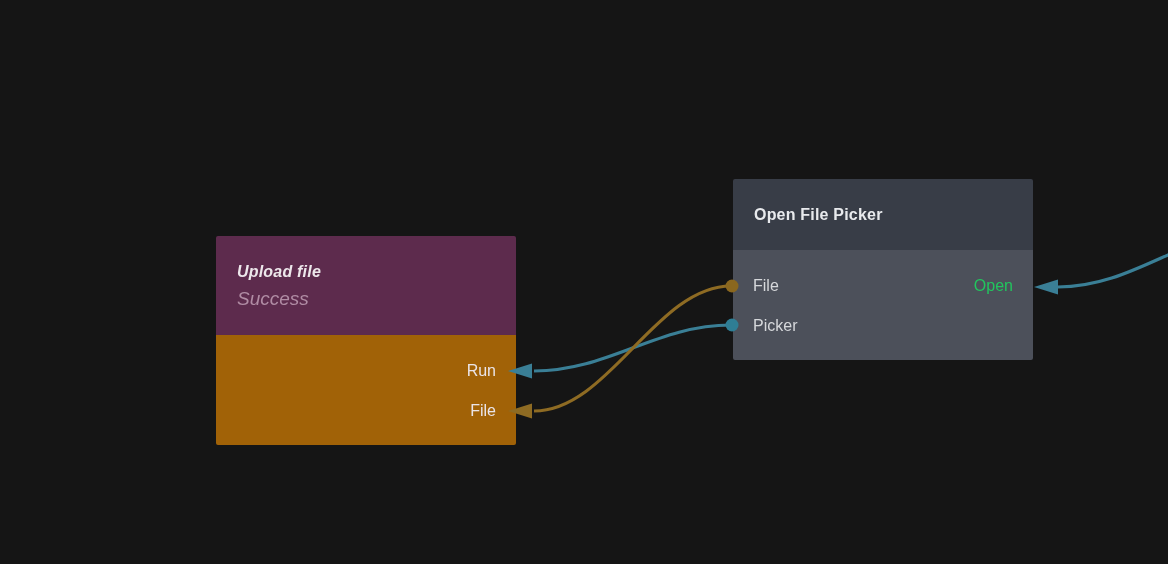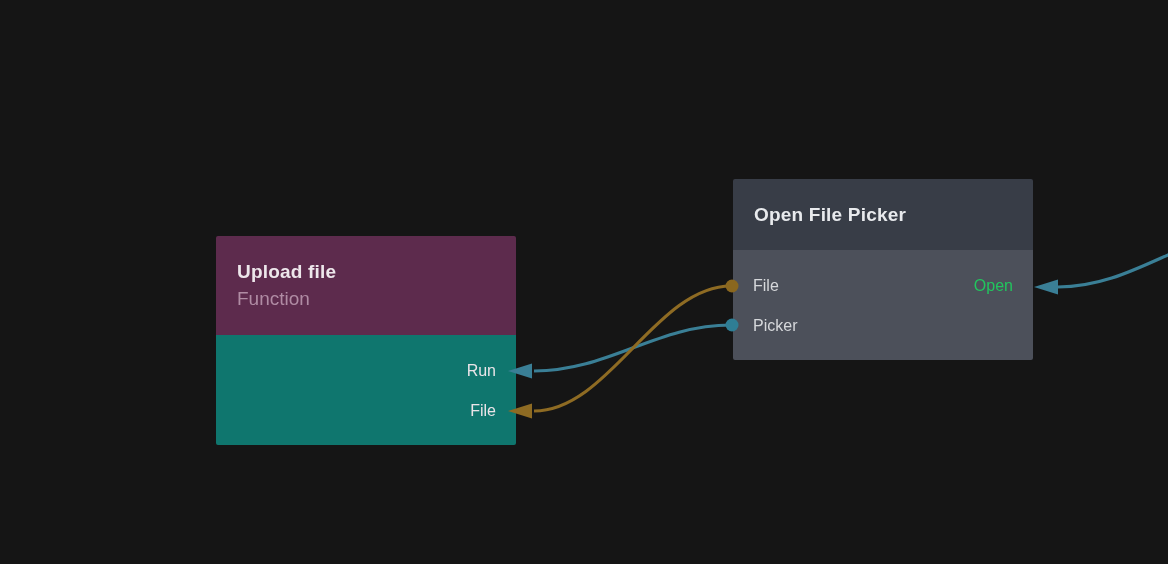--- a/index.html
+++ b/index.html
@@ -22,21 +22,21 @@
     user-select: none;
   }
   .node-header {
     display: flex;
     flex-direction: column;
     justify-content: center;
     padding: 0 21px;
     box-sizing: border-box;
   }
   .node-title {
-    font-size: 19px;
+    font-size: 16px;
     font-weight: 700;
     line-height: 26px;
     letter-spacing: 0.2px;
   }
   .node-subtitle {
     font-size: 19px;
     font-weight: 400;
     line-height: 28px;
   }
   .node-body {
@@ -75,25 +75,25 @@
       <path d="M 731 286 C 656.14 286, 608.86 411, 534 411" fill="none" stroke="#8e6b23" stroke-width="3.2"></path>
       <path d="M 1262 230 C 1184.48 230, 1135.52 287, 1058 287" fill="none" stroke="#3a7f96" stroke-width="3.2"></path>
       <polygon points="508,371 532,363.5 532,378.5" fill="#3a7f96"></polygon>
       <polygon points="508,411 532,403.5 532,418.5" fill="#8e6b23"></polygon>
       <polygon points="1034,287 1058,279.5 1058,294.5" fill="#3a7f96"></polygon>
       <circle cx="732" cy="286" r="6.5" fill="#8a671f"></circle>
       <circle cx="732" cy="325" r="6.5" fill="#2f7e95"></circle>
     </svg>
 
   <div class="node" style="left: 216px; top: 236px; width: 300px;">
-    <div class="node-header" style="height: 99px; background: rgb(93, 43, 77);">
+    <div class="node-header" style="height: 99px; background: rgb(93, 43, 77); font-style: italic;">
       <div class="node-title" style="color: rgb(237, 231, 235);">Upload file</div>
-      <div class="node-subtitle" style="color: rgb(176, 140, 164);">Function</div>
+      <div class="node-subtitle" style="color: rgb(176, 140, 164);">Success</div>
     </div>
-    <div class="node-body" style="background: #0f766e;">
+    <div class="node-body" style="background: #a16207;">
       <div class="port-row right-only">
         <span class="port-label" style="color: rgb(234, 228, 232);">Run</span>
       </div>
       <div class="port-row right-only">
         <span class="port-label" style="color: rgb(234, 228, 232);">File</span>
       </div>
     </div>
   </div>
 
   <div class="node" style="left: 733px; top: 179px; width: 300px;">

